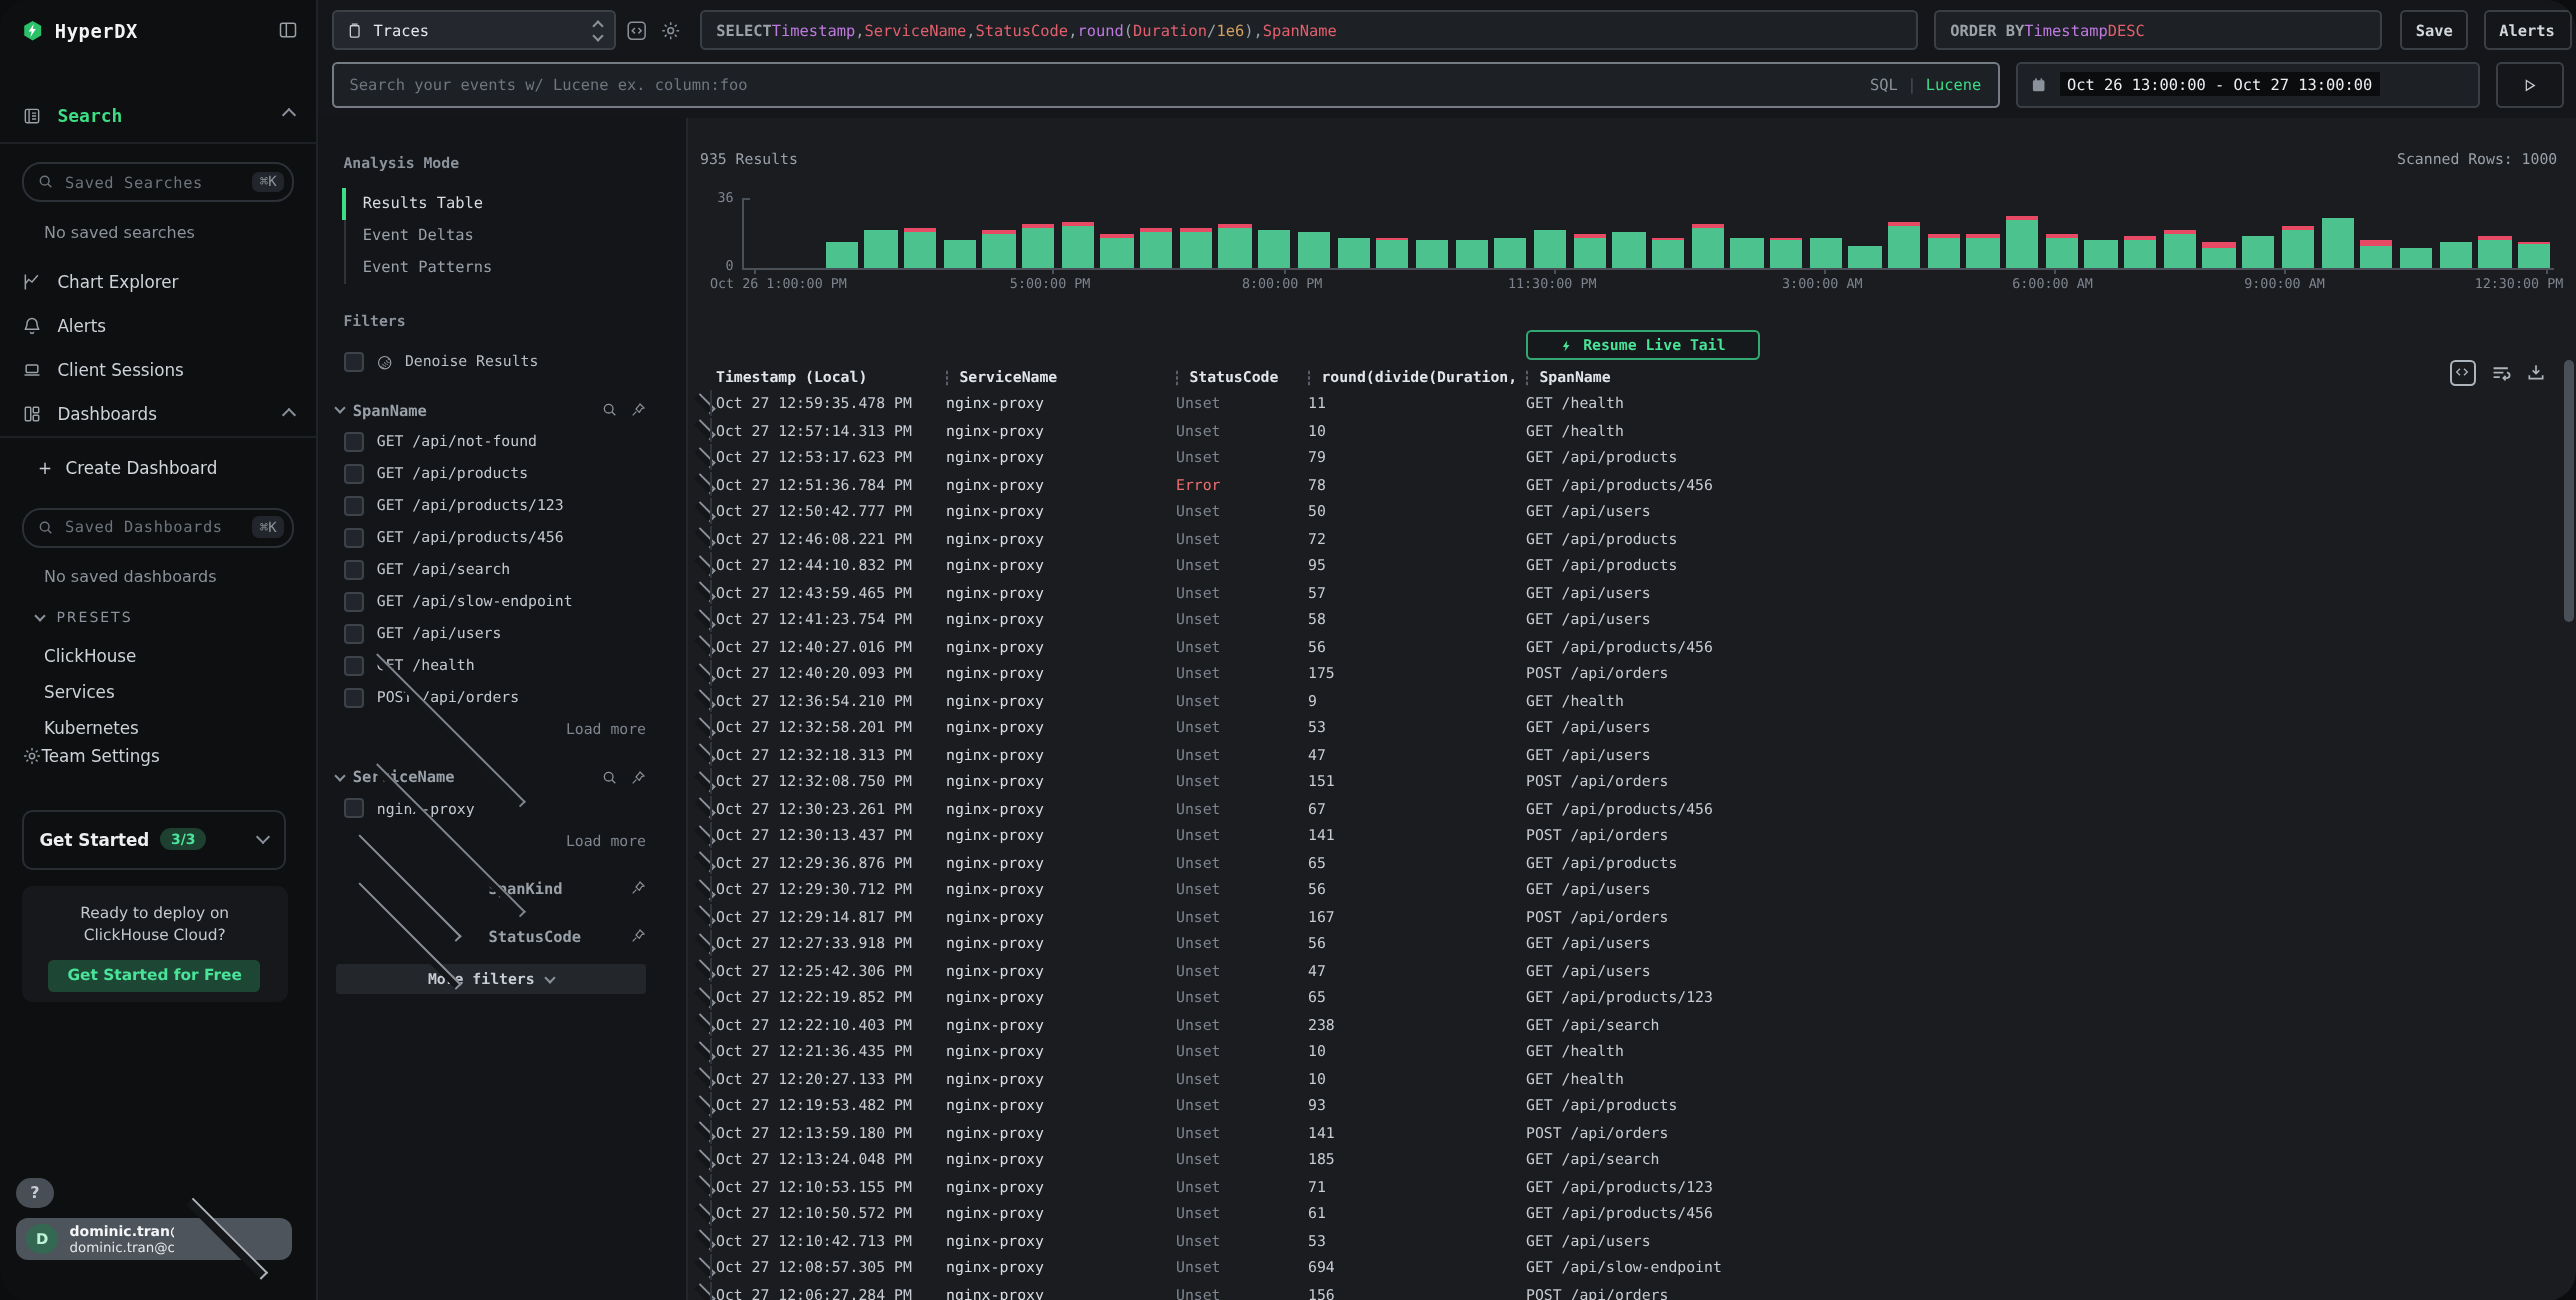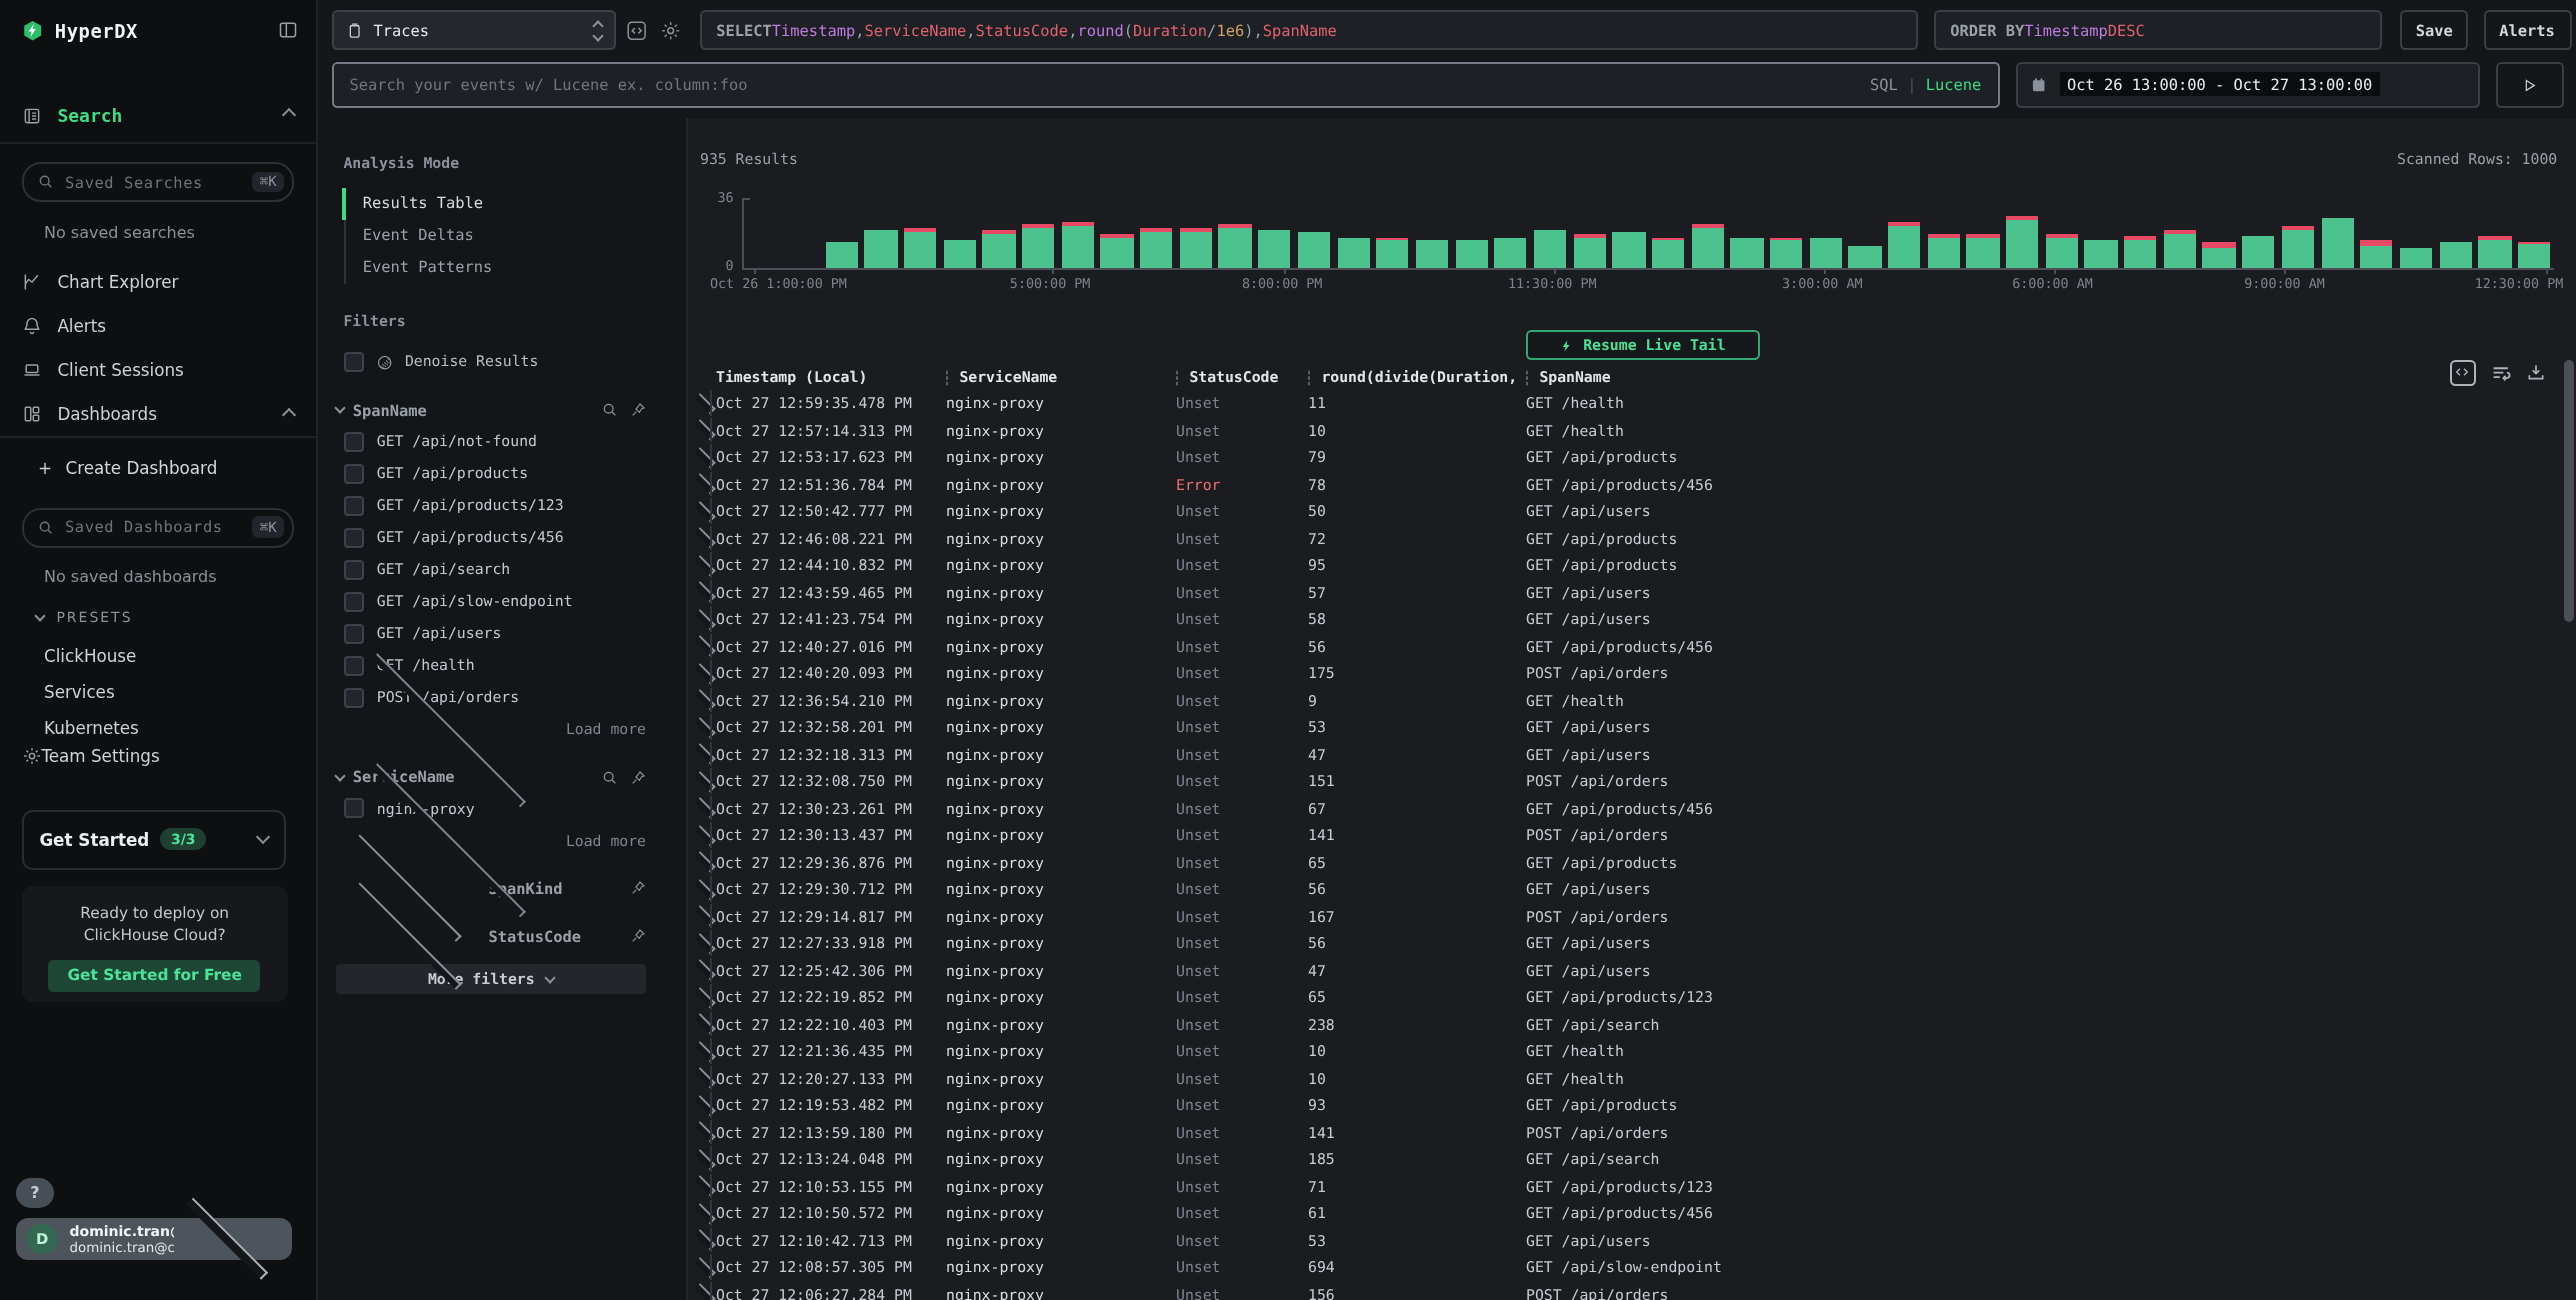--- a/index.html
+++ b/index.html
@@ -1,16 +1,16 @@
 <!DOCTYPE html>
 <html style="font-size:10.7px"><head>
 <meta charset="utf-8">
 <style>
   html,body{margin:0;padding:0;background:#0b0d0f;}
-  .screen{width:2576px;height:1301px;overflow:hidden;position:relative;}
+  .screen{width:2576px;height:1301px;overflow:hidden;position:relative;border-radius:30px;}
   .viewport{width:1288px;height:650px;transform:scale(2);transform-origin:0 0;display:flex;
     font-family:"DejaVu Sans Mono","Liberation Mono",monospace;color:#d6dade;background:#141619;}
   svg{display:block}
   .sans{font-family:"DejaVu Sans","Liberation Sans",sans-serif;}
 
   
   .sidebar{width:158px;min-width:158px;height:650px;background:#0d0f11;border-right:0.7px solid #1f2328;position:relative;}
   .logo-row{display:flex;align-items:center;height:28px;padding:1.3px 9.4px 0 10.7px;}
   .logo-title{font-weight:bold;font-size:9.4px;color:#f2f4f6;margin-left:6px;letter-spacing:0.3px;flex:1;}
   .side-head{display:flex;align-items:center;height:27px;padding:0 10.7px;margin-top:14.8px;}

